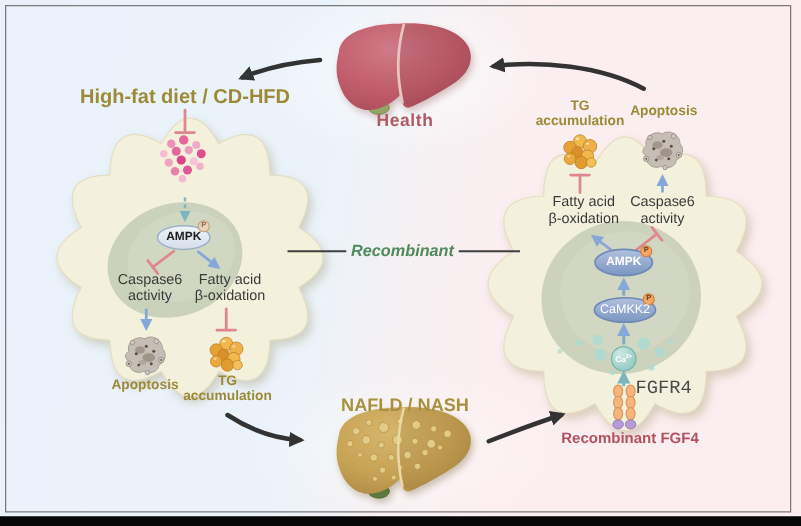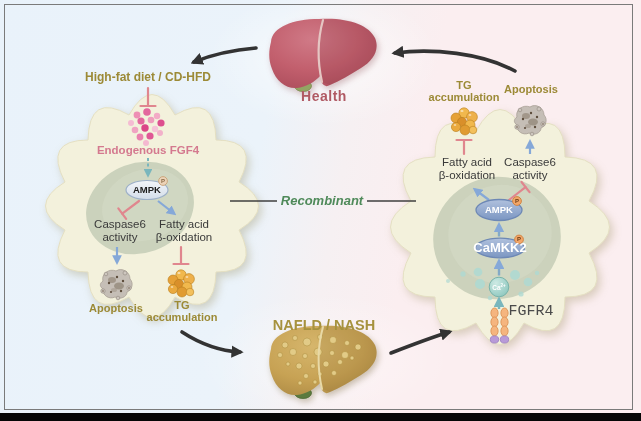--- a/index.html
+++ b/index.html
@@ -14,28 +14,28 @@
   .frame{position:absolute;left:4px;top:4px;right:8px;bottom:11px;border:1px solid #7a7a7a;pointer-events:none;}
   .bottombar{position:absolute;left:0;right:0;bottom:0;height:8px;background:#060606;}
   svg.art{position:absolute;left:0;top:0;}
   .cell{filter:drop-shadow(3px 4px 4px rgba(140,125,70,.30));}
   .liver-red{filter:drop-shadow(2px 3px 3px rgba(130,60,65,.30));}
   .liver-fat{filter:drop-shadow(2px 3px 3px rgba(110,90,40,.35));}
   .lbl{position:absolute;transform:translate(-50%,-50%);white-space:pre-line;text-align:center;line-height:1.12;}
   .olive{color:#9c8a36;font-size:11px;font-weight:bold;}
   .pathtxt{color:#3a3a3a;font-size:11.5px;}
   .rose{color:#d4798f;font-weight:bold;font-size:11.5px;}
-  .hfd{color:#9c8a36;font-weight:bold;font-size:12px;}
+  .hfd{color:#9c8a36;font-weight:bold;font-size:16px;}
   .health{color:#b05a64;font-weight:bold;font-size:14px;letter-spacing:.5px;}
   .hepato{color:#4f8a5a;font-weight:bold;font-style:italic;font-size:13px;}
   .nafld{color:#a6923e;font-weight:bold;font-size:14.5px;margin-top:20px;}
   .recomb{color:#b2525e;font-weight:bold;font-size:12px;}
   .kin-l{color:#1c1c1c;font-weight:bold;font-size:9.5px;}
   .kin-r{color:#ffffff;font-weight:bold;font-size:9.5px;}
-  .kin-r2{color:#ffffff;font-weight:bold;font-size:13px;}
+  .kin-r2{color:#ffffff;font-weight:normal;font-size:10px;}
   .ptxt{color:#6b3c14;font-weight:bold;font-size:6px;}
   .ptxt-faded{color:#8a6a45;font-weight:bold;font-size:6px;}
   .ca{color:#ffffff;font-weight:bold;font-size:6.5px;}
   .ca sup{font-size:4.5px;}
   .fgfr{color:#4a4a4a;font-size:15px;font-family:Liberation Mono, monospace;}
 </style>
 </head>
 <body>
 
 <div class="stage">
@@ -265,21 +265,20 @@
           <circle cx="320" cy="67" r="2"></circle>
         <circle cx="334" cy="66" r="2.5"></circle>
           <circle cx="300" cy="76" r="2"></circle>
           <circle cx="315" cy="75" r="2"></circle>
       </g>
       <path d="M323 20 C318 38 317 60 322 82" fill="none" stroke="#e8d9a6" stroke-width="2" stroke-linecap="round"></path>
     </g>
   </svg>
 
   <div class="lbl hfd" style="left:148px;top:78px">High-fat diet / CD-HFD</div>
-  <div class="lbl rose" style="left:148px;top:150px">Endogenous FGF4</div>
   <div class="lbl kin-l" style="left:147px;top:190px">AMPK</div>
   <div class="lbl ptxt-faded" style="left:163px;top:181px">P</div>
   <div class="lbl pathtxt" style="left:120px;top:231px">Caspase6
 activity</div>
   <div class="lbl pathtxt" style="left:184px;top:231px">Fatty acid
 β-oxidation</div>
   <div class="lbl olive" style="left:116px;top:308px">Apoptosis</div>
   <div class="lbl olive" style="left:182px;top:311px">TG
 accumulation</div>
 
@@ -293,16 +292,17 @@
   <div class="lbl pathtxt" style="left:467px;top:169px">Fatty acid
 β-oxidation</div>
   <div class="lbl pathtxt" style="left:530px;top:169px">Caspase6
 activity</div>
   <div class="lbl kin-r" style="left:499px;top:210px">AMPK</div>
   <div class="lbl ptxt" style="left:517px;top:201px">P</div>
   <div class="lbl kin-r2" style="left:500px;top:248px">CaMKK2</div>
   <div class="lbl ptxt" style="left:519px;top:239px">P</div>
   <div class="lbl ca" style="left:499px;top:287px"><span>Ca</span><sup>2+</sup></div>
   <div class="lbl fgfr" style="left:531px;top:312px">FGFR4</div>
+  <div class="lbl recomb" style="left:504px;top:351px">Recombinant FGF4</div>
 
   <div class="frame"></div>
   <div class="bottombar"></div>
 </div>
 
 </body></html>

